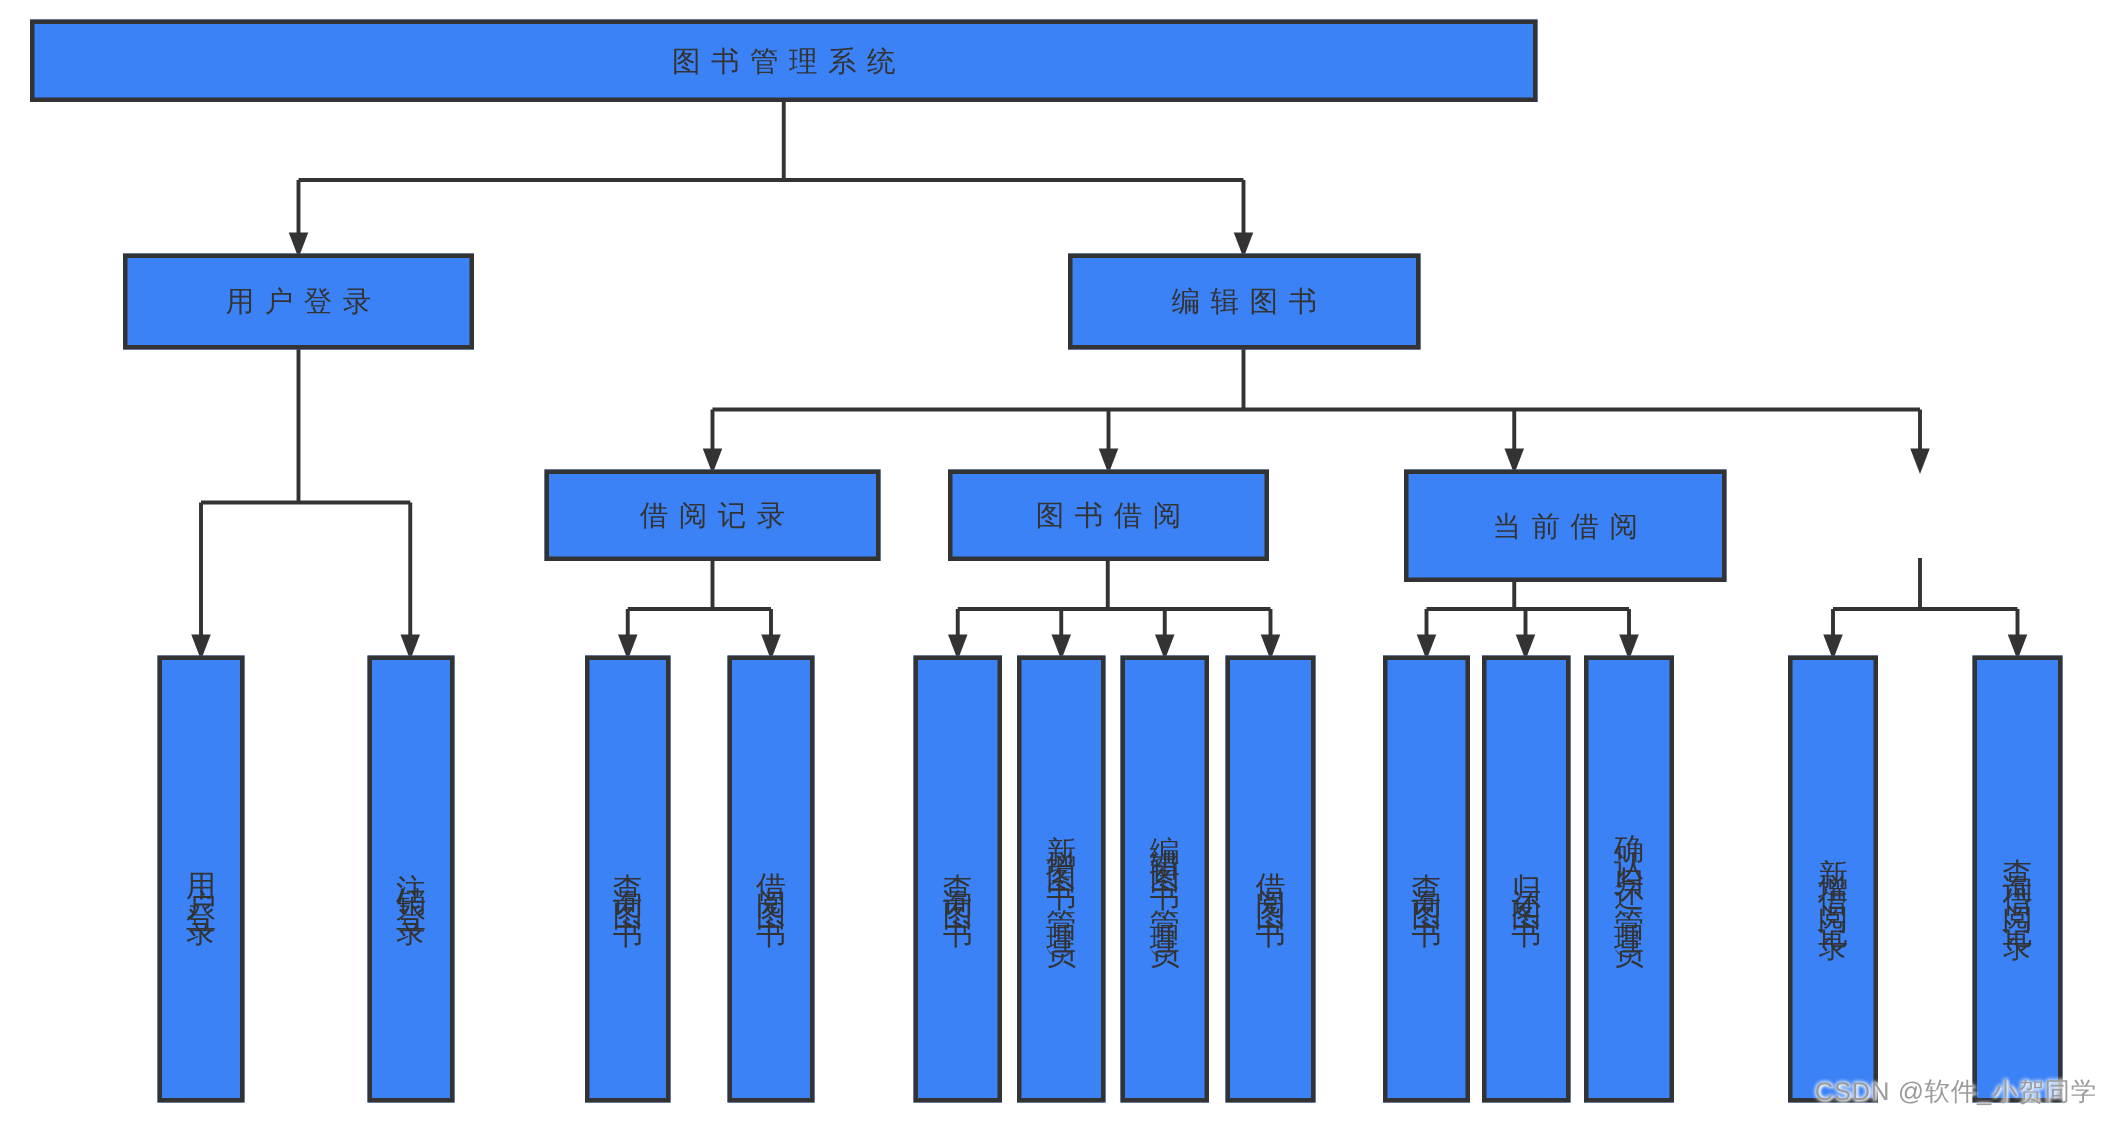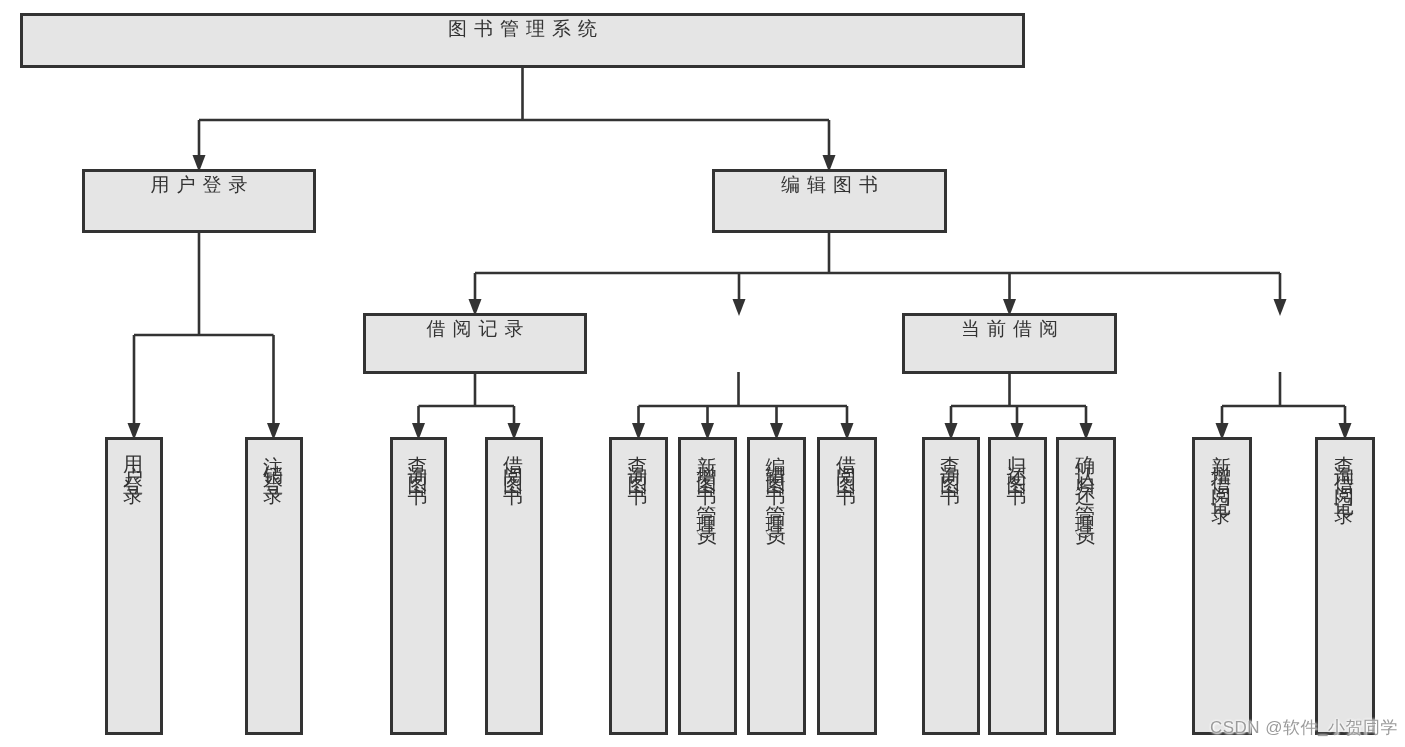--- a/index.html
+++ b/index.html
@@ -27,24 +27,24 @@
     stroke-width: 2.6;
     fill: none;
   }
   svg.connectors polygon {
     fill: var(--line);
     stroke: none;
   }
   .node {
     position: absolute;
     box-sizing: border-box;
-    background: #e5e5e5;
+    background: #3b82f6;
     border: 3px solid var(--line);
     display: flex;
-    align-items: flex-start;
+    align-items: center;
     justify-content: center;
     color: var(--text);
   }
   .node.h .lbl {
     font-size: 19px;
     letter-spacing: 7px;
     text-indent: 7px;      
     white-space: nowrap;
     color: var(--text);
   }
@@ -131,21 +131,24 @@
   <div class="node h" style="left:82px;top:169px;width:234px;height:64px">
     <span class="lbl">用户登录</span>
   </div>
   <div class="node h" style="left:712px;top:169px;width:235px;height:64px">
     <span class="lbl">编辑图书</span>
   </div>
 
   <div class="node h" style="left:363px;top:313px;width:224px;height:61px">
     <span class="lbl">借阅记录</span>
   </div>
-  <div class="node h" style="left:902px;top:313px;width:215px;height:61px">
+  <div class="node h" style="left:632px;top:313px;width:214px;height:61px">
+    <span class="lbl">图书借阅</span>
+  </div>
+  <div class="node h" style="left:936px;top:313px;width:215px;height:75px">
     <span class="lbl">当前借阅</span>
   </div>
 
   <div class="node v" style="left:105px;top:437px;width:58px;height:298px">
     <span class="lbl">用户登录</span>
   </div>
   <div class="node v" style="left:245px;top:437px;width:58px;height:298px">
     <span class="lbl">注销登录</span>
   </div>
 

